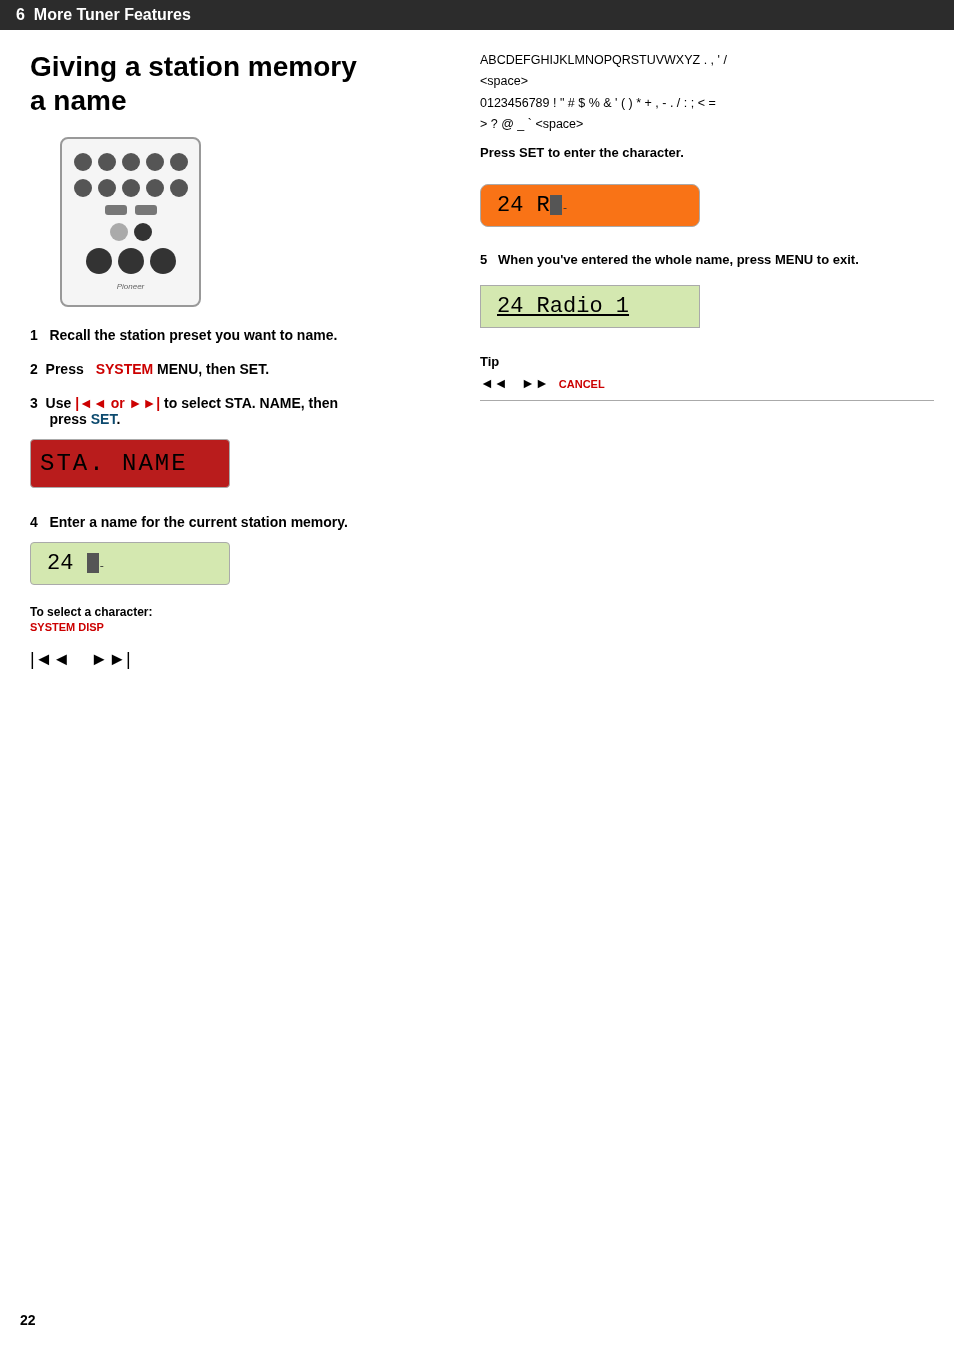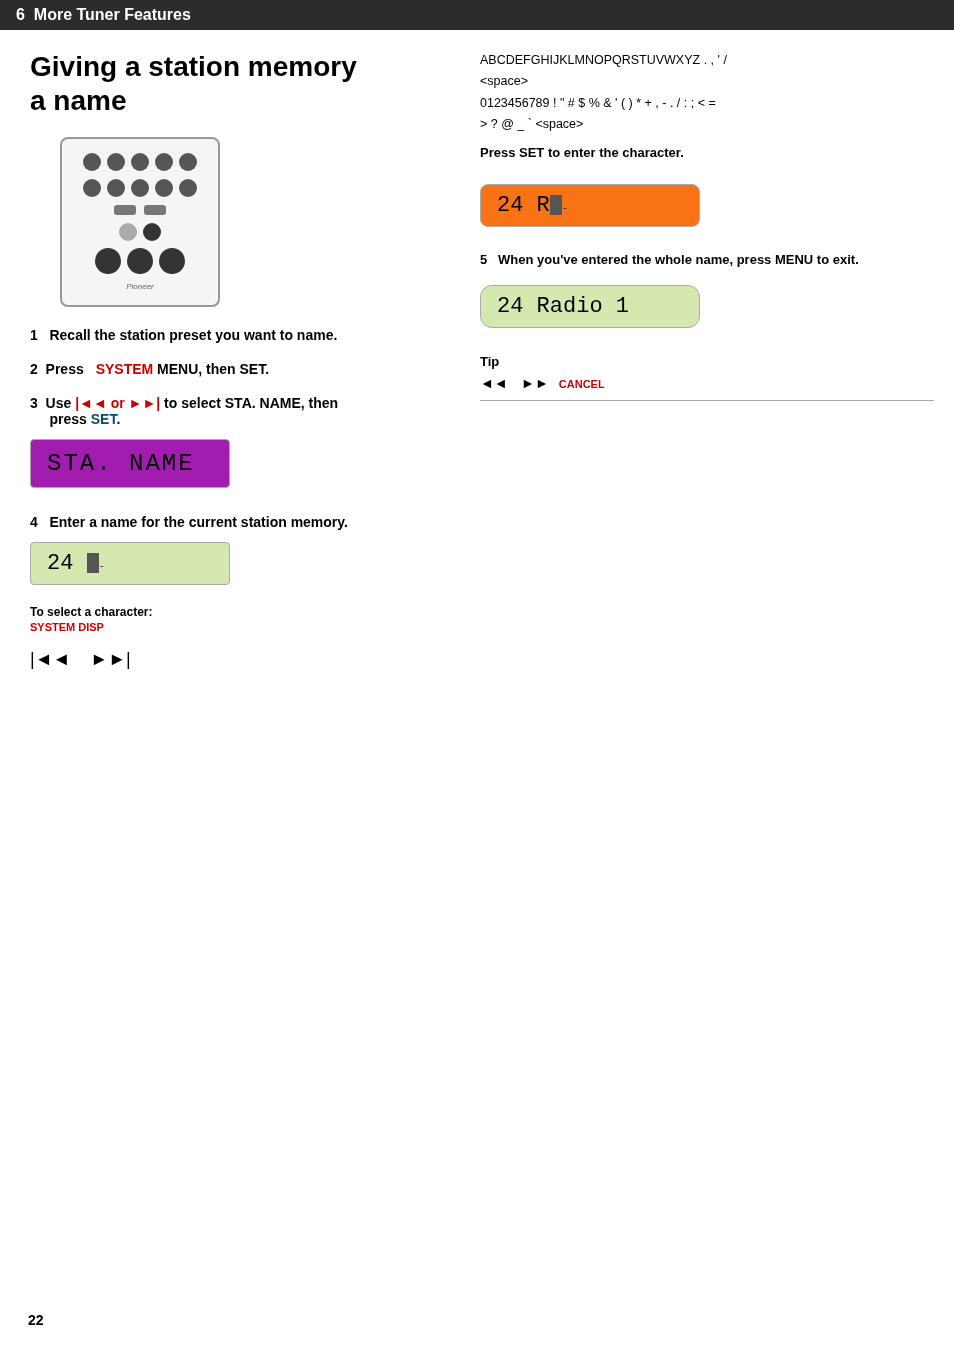--- a/index.html
+++ b/index.html
@@ -43,21 +43,21 @@
 
     .page-title {
       font-size: 28px;
       font-weight: bold;
       line-height: 1.2;
       margin-bottom: 20px;
     }
 
     
     .remote-img {
-      width: 160px;
+      width: 141px;
       height: 170px;
       border: 2px solid #999;
       border-radius: 8px;
       margin: 10px 0 20px 30px;
       display: flex;
       flex-direction: column;
       align-items: center;
       justify-content: space-around;
       padding: 10px;
       background: #f5f5f5;
@@ -108,39 +108,40 @@
     .step-num {
       font-weight: bold;
       font-size: 14px;
       margin-bottom: 4px;
     }
 
     
     .display-box {
       background: #d4e8b0;
       border: 1px solid #aaa;
-      border-radius: 12px;
+      border-radius: 0;
       padding: 8px 16px;
       font-family: 'Courier New', monospace;
       font-size: 22px;
       margin: 8px 0 8px 0;
       display: inline-block;
       min-width: 180px;
+      text-decoration: underline;
     }
     .display-box.right-display {
       min-width: 220px;
       font-size: 22px;
     }
 
     
     .sta-display {
-      background: #a21caf;
+      background: #b91c1c;
       border: 1px solid #aaa;
       border-radius: 4px;
-      padding: 10px 16px;
+      padding: 10px 9px;
       font-family: 'Courier New', monospace;
       font-size: 24px;
       letter-spacing: 2px;
       display: inline-block;
       min-width: 200px;
       margin: 8px 0;
     }
 
     
     .display-24 {
@@ -225,21 +226,21 @@
       color: #cc0000;
       font-weight: bold;
       font-size: 11px;
       text-transform: uppercase;
     }
 
     
     .page-num {
       position: absolute;
       bottom: 20px;
-      left: 28px;
+      left: 20px;
       font-size: 14px;
       font-weight: bold;
     }
 
     
     .tip-hr {
       border: none;
       border-top: 1px solid #aaa;
       margin: 6px 0;
     }

